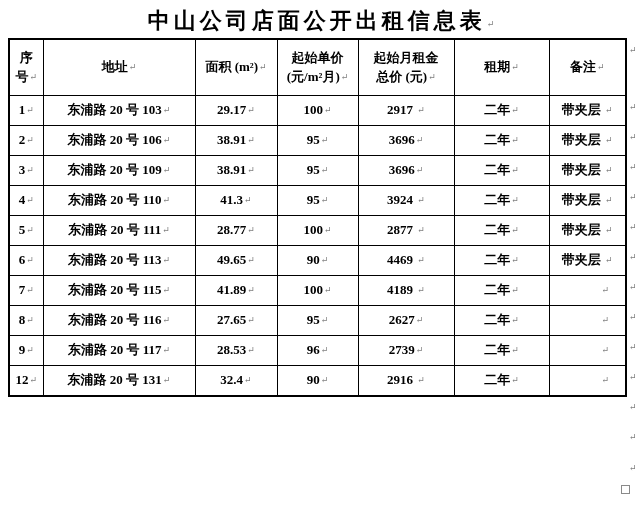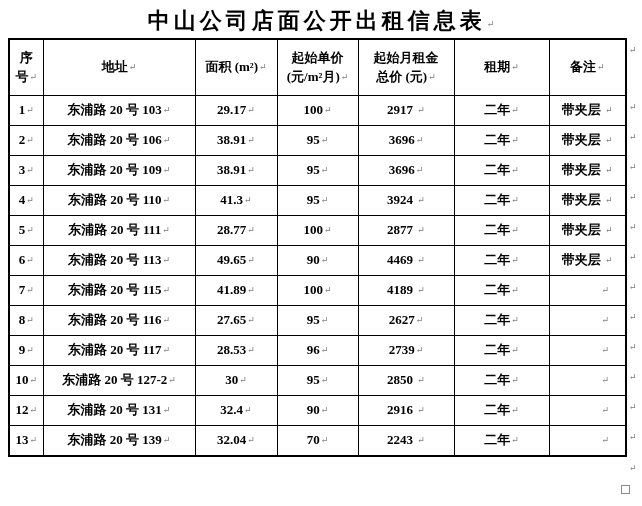--- a/index.html
+++ b/index.html
@@ -134,43 +134,25 @@
       <tr>
         <td>9<span class="pmark">↵</span></td>
         <td>东浦路 20 号 117<span class="pmark">↵</span></td>
         <td>28.53<span class="pmark">↵</span></td>
         <td>96<span class="pmark">↵</span></td>
         <td>2739<span class="pmark">↵</span></td>
         <td>二年<span class="pmark">↵</span></td>
         <td class="empty"><span class="pmark">↵</span></td>
       </tr>
       <tr>
-        <td>10<span class="pmark">↵</span></td>
-        <td>东浦路 20 号 127-2<span class="pmark">↵</span></td>
-        <td>30<span class="pmark">↵</span></td>
-        <td>95<span class="pmark">↵</span></td>
-        <td>2850 <span class="pmark">↵</span></td>
-        <td>二年<span class="pmark">↵</span></td>
-        <td class="empty"><span class="pmark">↵</span></td>
-      </tr>
-      <tr>
         <td>12<span class="pmark">↵</span></td>
         <td>东浦路 20 号 131<span class="pmark">↵</span></td>
         <td>32.4<span class="pmark">↵</span></td>
         <td>90<span class="pmark">↵</span></td>
         <td>2916 <span class="pmark">↵</span></td>
-        <td>二年<span class="pmark">↵</span></td>
-        <td class="empty"><span class="pmark">↵</span></td>
-      </tr>
-      <tr>
-        <td>13<span class="pmark">↵</span></td>
-        <td>东浦路 20 号 139<span class="pmark">↵</span></td>
-        <td>32.04<span class="pmark">↵</span></td>
-        <td>70<span class="pmark">↵</span></td>
-        <td>2243 <span class="pmark">↵</span></td>
         <td>二年<span class="pmark">↵</span></td>
         <td class="empty"><span class="pmark">↵</span></td>
       </tr>
     </tbody>
   </table>
 
 <div class="row-end-marks" id="rowmarks">
     <span class="pmark" style="left: 628px; top: 46px;">↵</span>
     <span class="pmark" style="left: 628px; top: 103px;">↵</span>
     <span class="pmark" style="left: 628px; top: 133px;">↵</span>

